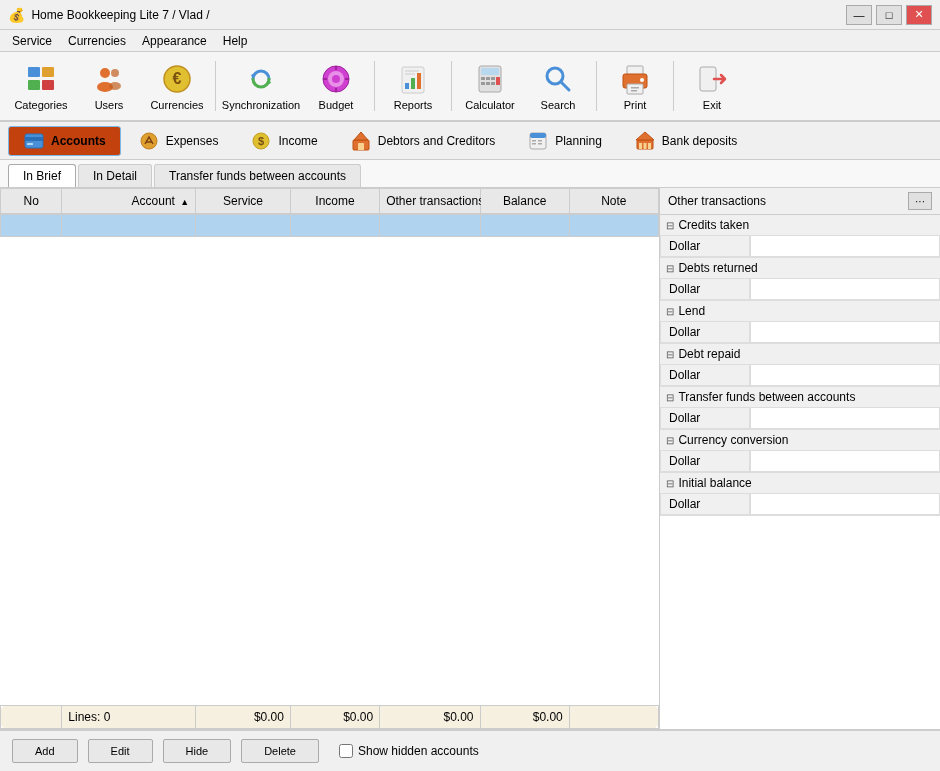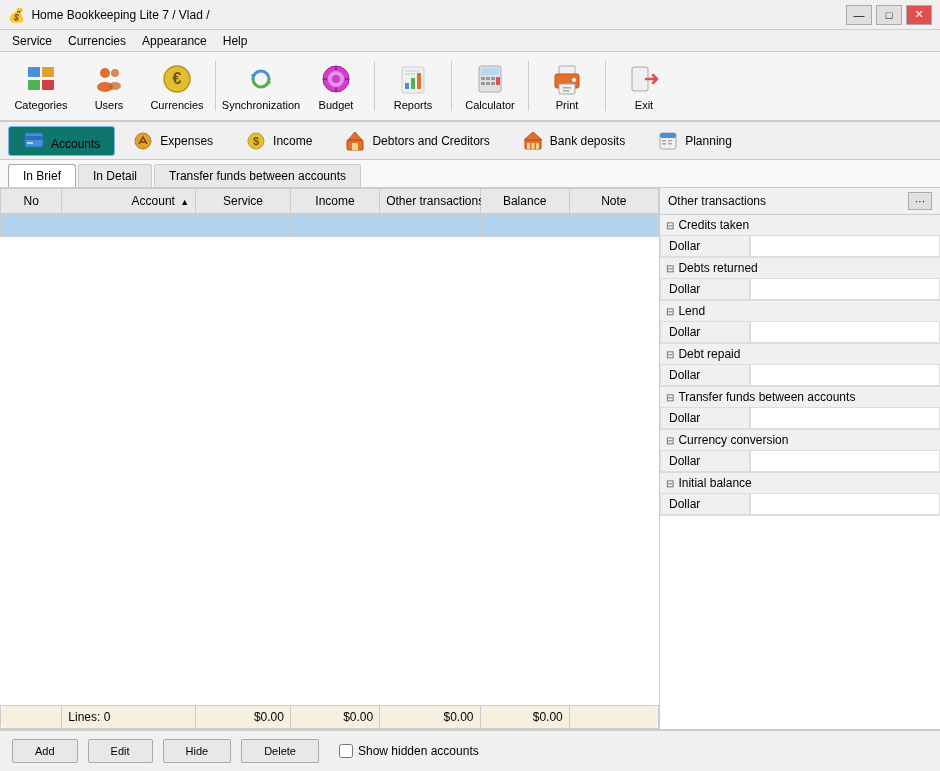--- a/index.html
+++ b/index.html
@@ -18,21 +18,21 @@
     
     .toolbar { background: #f5f5f5; height: 70px; display: flex; align-items: center; padding: 4px 8px; border-bottom: 2px solid #ccc; gap: 2px; }
     .tool-btn { display: flex; flex-direction: column; align-items: center; justify-content: center; width: 66px; height: 62px; cursor: pointer; border: 1px solid transparent; padding: 4px; border-radius: 3px; gap: 2px; }
     .tool-icon { width: 36px; height: 36px; display: flex; align-items: center; justify-content: center; font-size: 22px; }
     .tool-label { font-size: 11px; text-align: center; color: #000; }
     .toolbar-sep { width: 1px; height: 50px; background: #ccc; margin: 0 3px; }
 
     
     .nav-bar { background: #f0f0f0; height: 38px; display: flex; align-items: center; padding: 4px 8px; border-bottom: 1px solid #ccc; gap: 2px; }
     .nav-btn { display: flex; align-items: center; gap: 6px; padding: 4px 14px; cursor: pointer; border: 1px solid transparent; border-radius: 3px; font-size: 12px; height: 30px; }
-    .nav-btn.active { background: #0f766e; border-color: #7ab8e8; font-weight: normal; align-items: flex-end; }
+    .nav-btn.active { background: #c2410c; border-color: #7ab8e8; font-weight: bold; }
     .nav-icon { width: 22px; height: 22px; display: flex; align-items: center; justify-content: center; font-size: 16px; }
 
     
     .sub-tabs { background: #f8f8f8; height: 28px; display: flex; align-items: flex-end; padding: 0 8px; border-bottom: 1px solid #ccc; gap: 0; }
     .sub-tab { padding: 4px 14px; cursor: pointer; border: 1px solid #ccc; border-bottom: none; border-radius: 3px 3px 0 0; font-size: 12px; background: #e8e8e8; margin-right: 2px; }
     .sub-tab.active { background: #fff; border-color: #aaa; font-weight: 500; }
 
     
     .main-area { display: flex; height: calc(771px - 30px - 22px - 70px - 38px - 28px - 42px); background: #fff; }
 
@@ -187,20 +187,29 @@
         <rect x="17" y="14" width="4" height="3" rx="0.5" fill="#999"></rect>
         <rect x="7" y="19" width="4" height="3" rx="0.5" fill="#999"></rect>
         <rect x="12" y="19" width="4" height="3" rx="0.5" fill="#999"></rect>
         <rect x="17" y="19" width="4" height="3" rx="0.5" fill="#999"></rect>
         <rect x="22" y="14" width="4" height="8" rx="0.5" fill="#e05050"></rect>
       </svg>
     </div>
     <span class="tool-label">Calculator</span>
   </div>
 
+  <div class="tool-btn">
+    <div class="tool-icon">
+      <svg width="32" height="32" viewBox="0 0 32 32">
+        <circle cx="13" cy="13" r="8" stroke="#4a90d9" stroke-width="3" fill="none"></circle>
+        <line x1="19" y1="19" x2="27" y2="27" stroke="#4a90d9" stroke-width="3" stroke-linecap="round"></line>
+      </svg>
+    </div>
+    <span class="tool-label">Search</span>
+  </div>
 
   <div class="toolbar-sep"></div>
 
   <div class="tool-btn">
     <div class="tool-icon">
       <svg width="32" height="32" viewBox="0 0 32 32">
         <rect x="8" y="3" width="16" height="10" rx="1" fill="#f0f0f0" stroke="#aaa" stroke-width="1"></rect>
         <rect x="4" y="11" width="24" height="14" rx="2" fill="#e07030" stroke="#c05010" stroke-width="1"></rect>
         <rect x="8" y="21" width="16" height="10" rx="1" fill="#f0f0f0" stroke="#aaa" stroke-width="1"></rect>
         <rect x="12" y="24" width="8" height="1.5" fill="#aaa"></rect>
@@ -265,42 +274,42 @@
         <polygon points="11,2 4,10 18,10" fill="#e07030" stroke="#c05010" stroke-width="1"></polygon>
         <rect x="8" y="13" width="6" height="7" rx="0.5" fill="#f8d090"></rect>
       </svg>
     </div>
     <span>Debtors and Creditors</span>
   </div>
 
   <div class="nav-btn">
     <div class="nav-icon">
       <svg width="22" height="22" viewBox="0 0 22 22">
-        <rect x="3" y="10" width="16" height="9" rx="1" fill="#e07030" stroke="#c05010" stroke-width="1"></rect>
-        <polygon points="11,2 2,10 20,10" fill="#e07030" stroke="#c05010" stroke-width="1"></polygon>
-        <rect x="5" y="13" width="3" height="6" fill="#f8d090"></rect>
-        <rect x="9.5" y="13" width="3" height="6" fill="#f8d090"></rect>
-        <rect x="14" y="13" width="3" height="6" fill="#f8d090"></rect>
-      </svg>
-    </div>
-    <span>Bank deposits</span>
-  </div>
-
-  <div class="nav-btn">
-    <div class="nav-icon">
-      <svg width="22" height="22" viewBox="0 0 22 22">
         <rect x="3" y="3" width="16" height="16" rx="2" fill="#f0f0f0" stroke="#aaa" stroke-width="1"></rect>
         <rect x="3" y="3" width="16" height="5" rx="2" fill="#4a90d9"></rect>
         <rect x="5" y="10" width="4" height="1.5" fill="#aaa"></rect>
         <rect x="5" y="13" width="4" height="1.5" fill="#aaa"></rect>
         <rect x="11" y="10" width="4" height="1.5" fill="#aaa"></rect>
         <rect x="11" y="13" width="4" height="1.5" fill="#aaa"></rect>
       </svg>
     </div>
     <span>Planning</span>
+  </div>
+
+  <div class="nav-btn">
+    <div class="nav-icon">
+      <svg width="22" height="22" viewBox="0 0 22 22">
+        <rect x="3" y="10" width="16" height="9" rx="1" fill="#e07030" stroke="#c05010" stroke-width="1"></rect>
+        <polygon points="11,2 2,10 20,10" fill="#e07030" stroke="#c05010" stroke-width="1"></polygon>
+        <rect x="5" y="13" width="3" height="6" fill="#f8d090"></rect>
+        <rect x="9.5" y="13" width="3" height="6" fill="#f8d090"></rect>
+        <rect x="14" y="13" width="3" height="6" fill="#f8d090"></rect>
+      </svg>
+    </div>
+    <span>Bank deposits</span>
   </div>
 </div>
 
 <div class="sub-tabs">
   <div class="sub-tab active">In Brief</div>
   <div class="sub-tab">In Detail</div>
   <div class="sub-tab">Transfer funds between accounts</div>
 </div>
 
 <div class="main-area">

